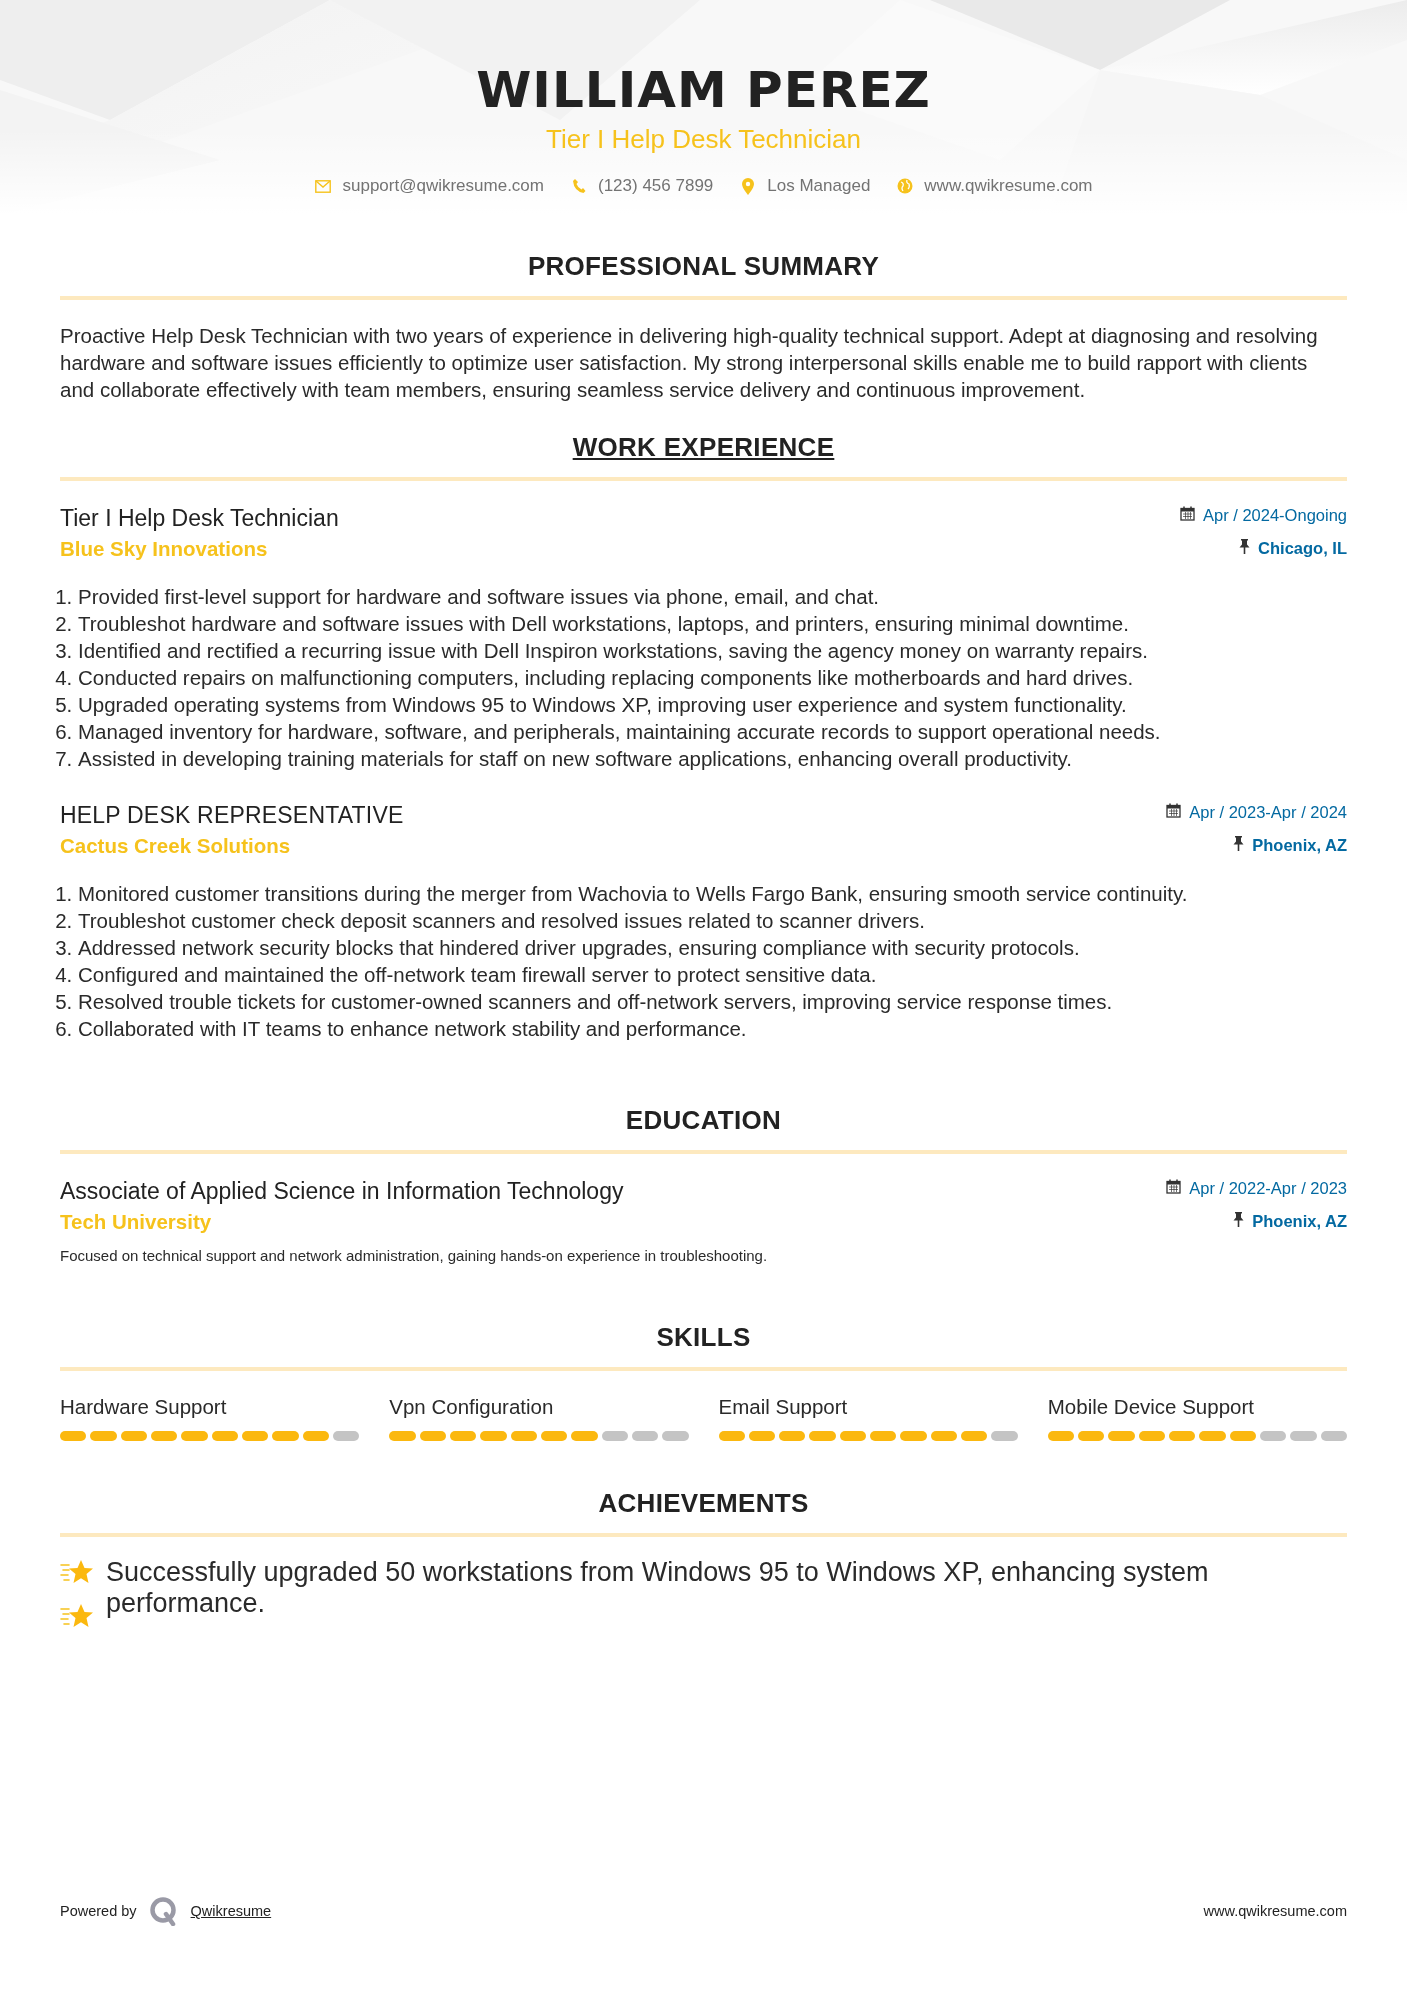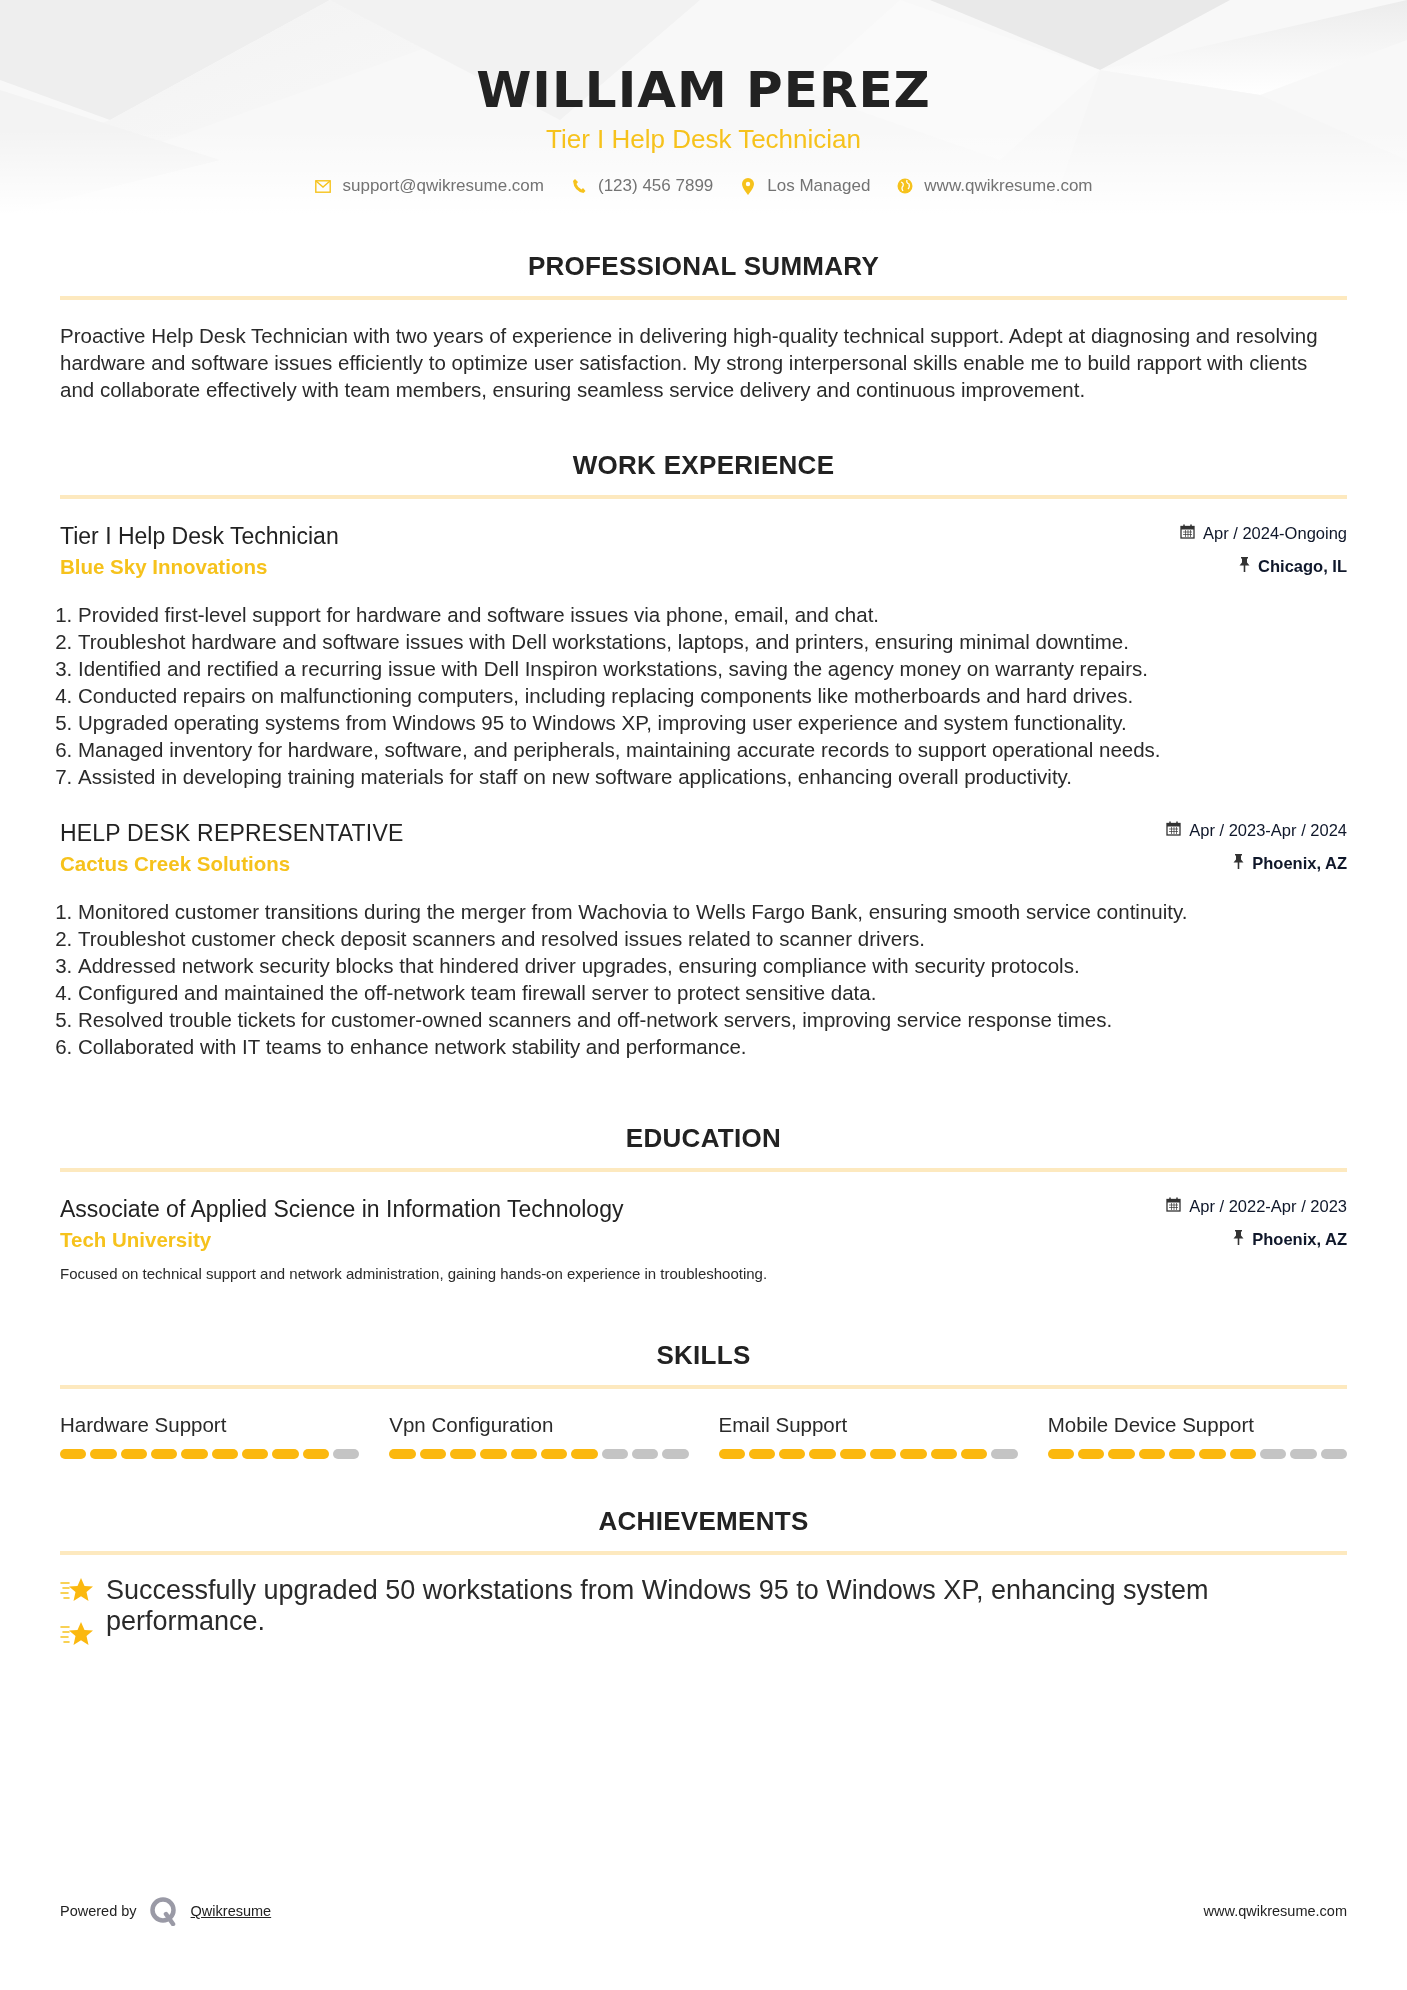--- a/index.html
+++ b/index.html
@@ -16,27 +16,27 @@
   .contact { display: flex; justify-content: center; align-items: center; gap: 10px; margin-top: 18px; font-size: 17px; color: #737373; height: 24px; }
   .contact .ci { display: flex; align-items: center; gap: 10px; margin: 0 8px; }
   .contact .ico { width: 18px; height: 18px; display: inline-flex; align-items: center; justify-content: center; }
 
   .sec-title { text-align: center; font-weight: 700; font-size: 26px; color: #222; letter-spacing: 0.3px; line-height: 32px; }
   .sec-rule { height: 4px; background: #fde9bf; margin-top: 14px; }
 
   .summary-title { margin-top: 52px; }
   .summary-text { margin-top: 22px; font-size: 20.5px; line-height: 27px; color: #2a2a2a; }
 
-  .exp-title { margin-top: 46px; }
+  .exp-title { margin-top: 28px; text-decoration: underline; }
 
   .entry { margin-top: 22px; }
   .entry-head { display: flex; justify-content: space-between; align-items: flex-start; }
   .entry-role { font-size: 23px; color: #222; line-height: 30px; }
   .entry-role.caps { letter-spacing: 0.2px; }
-  .entry-meta { text-align: right; font-size: 16.5px; color: #0f172a; }
+  .entry-meta { text-align: right; font-size: 16.5px; color: #0369a1; }
   .meta-line { display: flex; justify-content: flex-end; align-items: center; gap: 8px; height: 24px; }
   .entry-sub { display: flex; justify-content: space-between; align-items: center; font-weight: bold; }
   .company { color: #f6c21c; font-size: 20.5px; line-height: 28px; margin-top: 2px; }
 
   ol.bullets { margin-top: 20px; padding-left: 18px; font-size: 20.5px; line-height: 27px; color: #2a2a2a; }
   ol.bullets li { padding-left: 0px; }
 
   .edu-title { margin-top: 62px; }
   .edu-desc { font-size: 15px; line-height: 27px; color: #2a2a2a; margin-top: 6px; }
 

